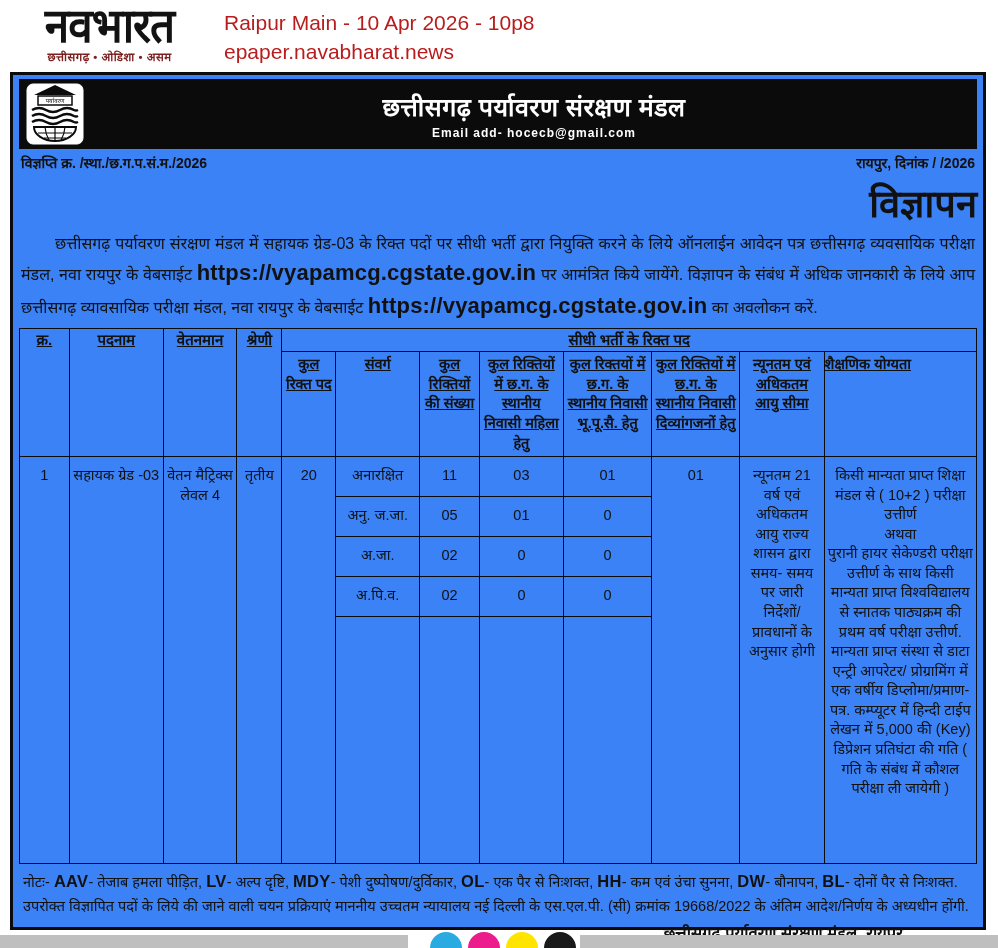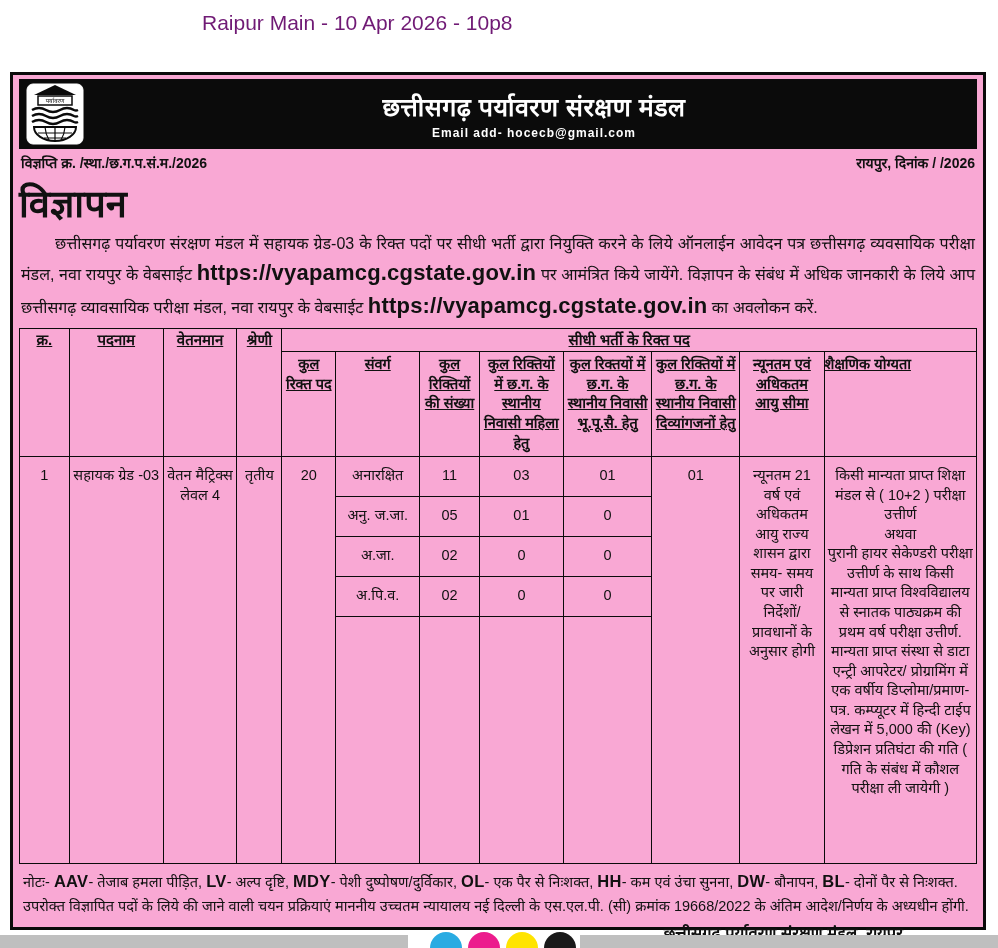--- a/index.html
+++ b/index.html
@@ -6,38 +6,38 @@
   html,body { width:998px; height:948px; overflow:hidden; background:#ffffff;
     font-family:"Liberation Sans","DejaVu Sans",sans-serif; color:#111; }
   body { position:relative; }
 
   
   .masthead { position:absolute; left:0; top:0; width:998px; height:70px; background:#fff; }
   .mast-logo { position:absolute; left:12px; top:4px; width:195px; text-align:center; }
   .mast-logo-text { font-size:44px; font-weight:900; letter-spacing:-1px; color:#121212; line-height:1.0;
     transform:scaleY(1.08); }
   .mast-logo-tagline { font-size:11.5px; font-weight:bold; color:#7c1f1f; margin-top:1px; letter-spacing:.5px; }
-  .mast-edition { position:absolute; left:202px; top:8px; font-size:21px; color:#701a75; line-height:1.4; }
+  .mast-edition { position:absolute; left:224px; top:8px; font-size:21px; color:#b91c1c; line-height:1.4; }
 
   
   .ad-frame { position:absolute; left:10px; top:72px; width:976px; height:858px;
-    border:3px solid #0b0b0b; background:#f9a8d4; padding:4px 6px 0 6px; }
+    border:3px solid #0b0b0b; background:#3b82f6; padding:4px 6px 0 6px; }
 
   .board-header { display:flex; align-items:stretch; height:70px; }
   .board-logo { width:72px; height:70px; background:#0b0b0b; flex:0 0 72px;
     display:flex; align-items:center; justify-content:center; }
   .board-banner { flex:1; background:#0b0b0b; color:#fff; text-align:center;
     display:flex; flex-direction:column; justify-content:center; gap:3px; }
   .board-name { font-size:25px; font-weight:bold; letter-spacing:.5px; }
   .board-email { font-size:12px; font-weight:bold; letter-spacing:1px; }
 
   .ref-line { display:flex; justify-content:space-between; font-size:14px; font-weight:bold;
     padding:4px 2px 2px 2px; }
 
-  .ad-title { text-align:left; font-size:38px; font-weight:900; padding:2px 0 4px 0; }
+  .ad-title { text-align:right; font-size:38px; font-weight:900; padding:2px 0 4px 0; }
 
   .intro { font-size:16px; line-height:1.5; text-align:justify; padding:0 2px 6px 2px; text-indent:34px; }
   .intro b { font-size:22px; letter-spacing:.2px; }
 
   
   table.vac { width:100%; border-collapse:collapse; table-layout:fixed; }
   table.vac td, table.vac th { border:1.5px solid #0b0b0b; font-size:14.5px; vertical-align:top;
     text-align:center; padding:3px 3px; font-weight:normal; line-height:1.35; }
   table.vac th { font-weight:bold;text-decoration:underline; }
   .c-sn{width:5.2%} .c-post{width:9.8%} .c-pay{width:7.7%} .c-cls{width:4.7%}
@@ -62,22 +62,27 @@
   .press-strip { position:absolute; left:0; bottom:0; width:998px; height:13px; background:#bfbfbf; }
   .press-gap { position:absolute; left:408px; bottom:0; width:172px; height:13px; background:#fff; }
   .press-dot { position:absolute; width:32px; height:32px; border-radius:50%; top:932px; }
 
   .logo-svg { display:block; }
 </style>
 </head>
 <body>
 
 <div class="masthead">
+  <div class="mast-logo">
+    <div class="mast-logo-text">नवभारत</div>
+    <div class="mast-logo-tagline">छत्तीसगढ़ • ओडिशा • असम</div>
+  </div>
   <div class="mast-edition">
     <div>Raipur Main - 10 Apr 2026 - 10p8</div>
+    <div>epaper.navabharat.news</div>
   </div>
 </div>
 
 <div class="ad-frame">
 
   <div class="board-header">
     <div class="board-logo">
       <svg class="logo-svg" width="58" height="62" viewBox="0 0 58 62">
         <rect x="1" y="1" width="56" height="60" rx="6" fill="#ffffff" stroke="#ffffff"></rect>
         <polygon points="29,2 8,12 50,12" fill="#0b0b0b"></polygon>

